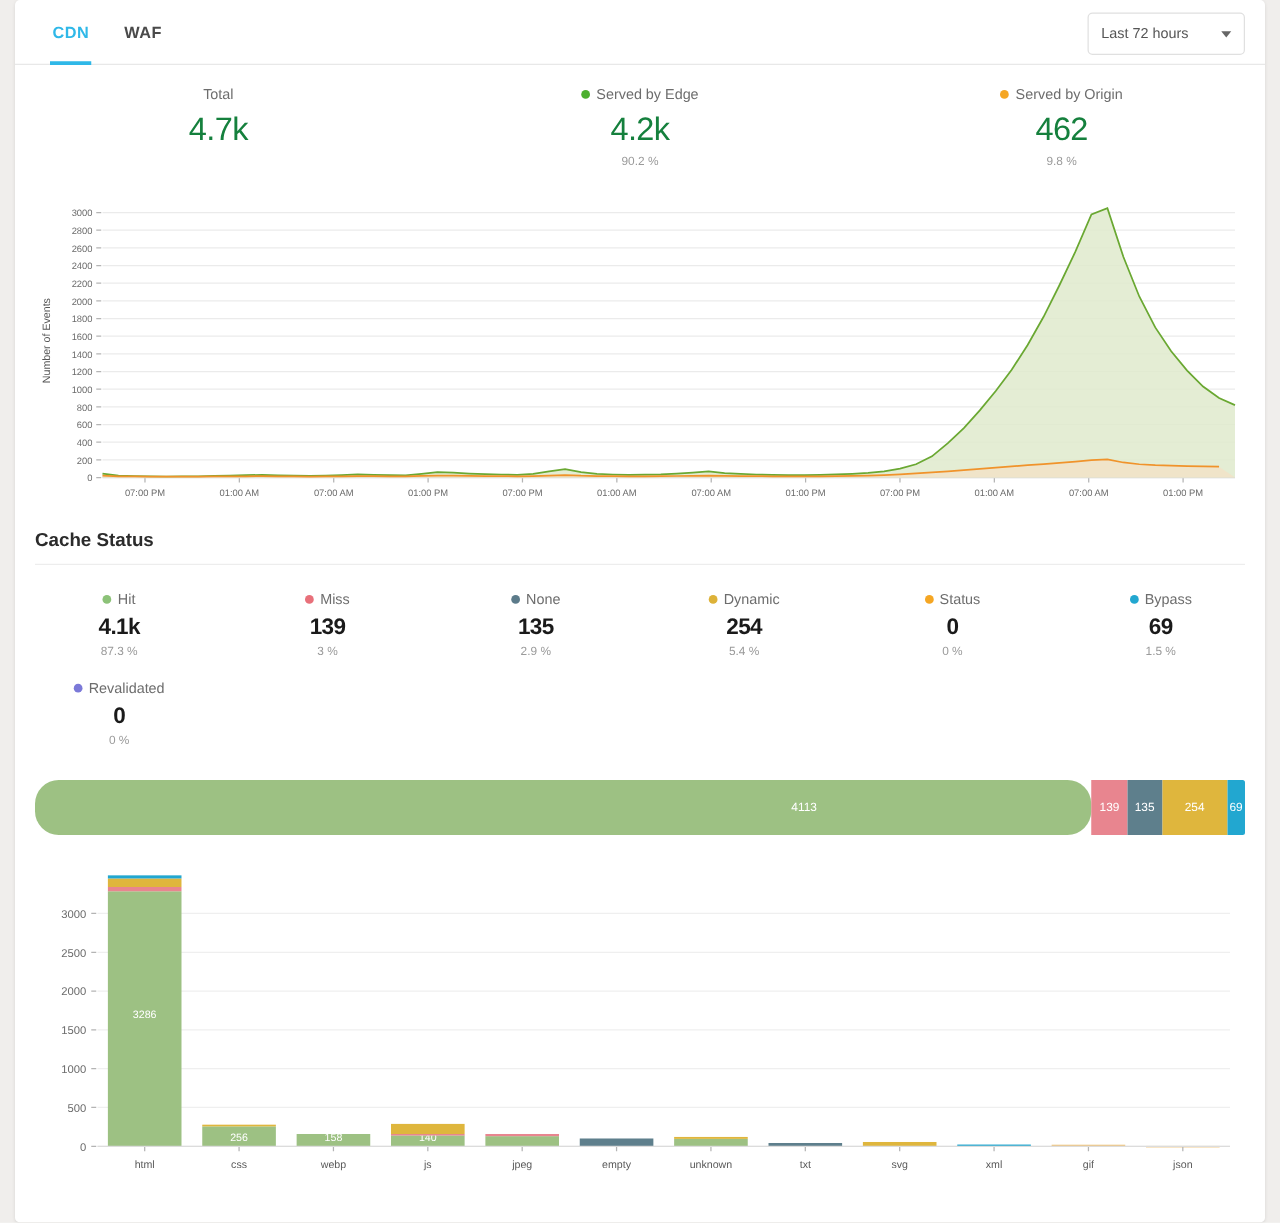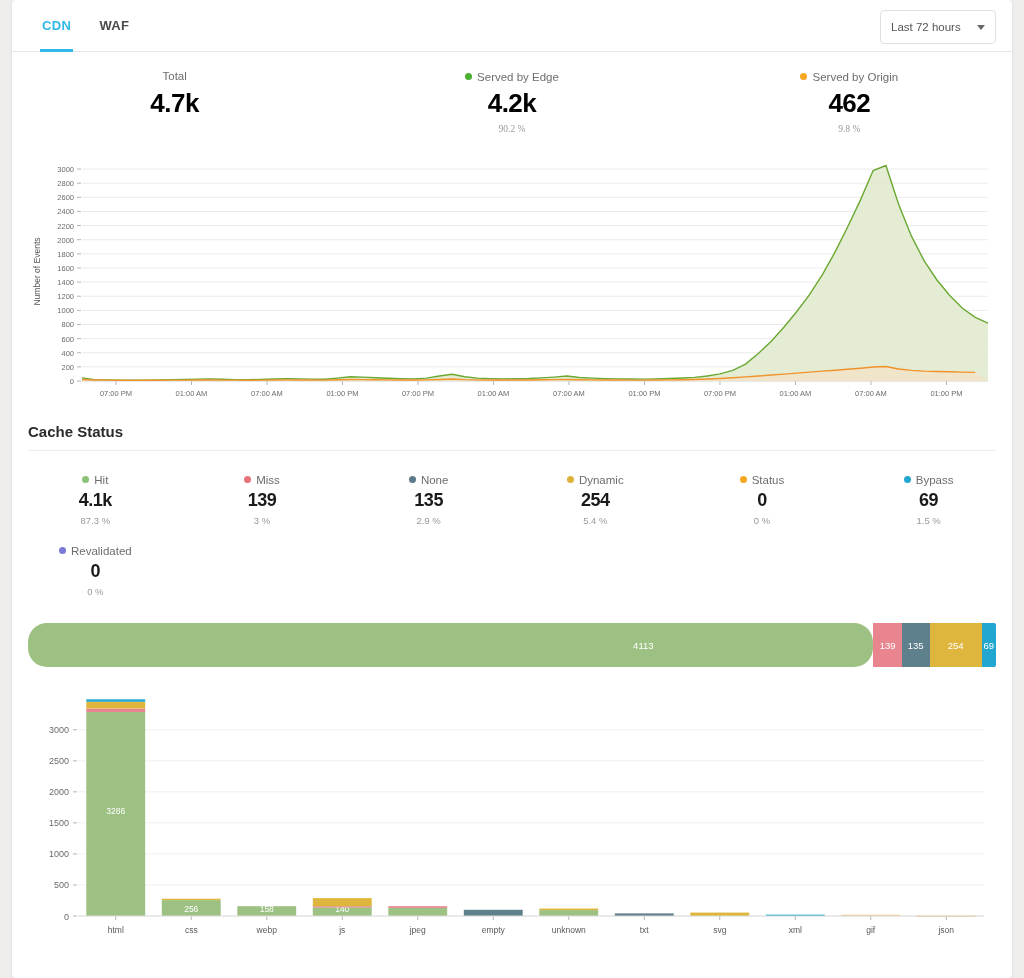--- a/index.html
+++ b/index.html
@@ -47,21 +47,21 @@
   .tab.active::after {
     content: "";
     position: absolute;
     left: 12px; right: 12px; bottom: -1px;
     height: 3px;
     background: #2fb8e8;
   }
   .range-select {
     position: absolute;
     right: 16px; top: 10px;
-    width: 116px; height: 34px;
+    width: 126px; height: 34px;
     border: 1px solid #e0e0e0;
     border-radius: 4px;
     background: #fff;
     display: flex; align-items: center;
     justify-content: space-between;
     padding: 0 10px;
     font-size: 11.5px;
     color: #555;
     cursor: pointer;
   }
@@ -79,24 +79,24 @@
     gap: 12px;
   }
   .kpi { flex: 1; text-align: center; }
   .kpi-label {
     font-size: 11.5px; color: #6d6d6d;
     display: inline-flex; align-items: center; gap: 5px;
     justify-content: center;
   }
   .dot { width: 7px; height: 7px; border-radius: 50%; display:inline-block; }
   .kpi-value {
-    font-size: 26px; font-weight: bold; color: #000000;
+    font-size: 26px; font-weight: normal; color: #15803d;
     margin-top: 4px; letter-spacing: -0.5px;
   }
-  .kpi-pct { font-size: 9.5px; color: #9a9a9a; margin-top: 5px; font-family: Liberation Serif, serif; }
+  .kpi-pct { font-size: 9.5px; color: #9a9a9a; margin-top: 5px; }
 
   
   .area-wrap {
     position: relative;
     margin: 10px 14px 0 14px;
     height: 255px;
   }
   .area-svg { display:block; }
 
   

